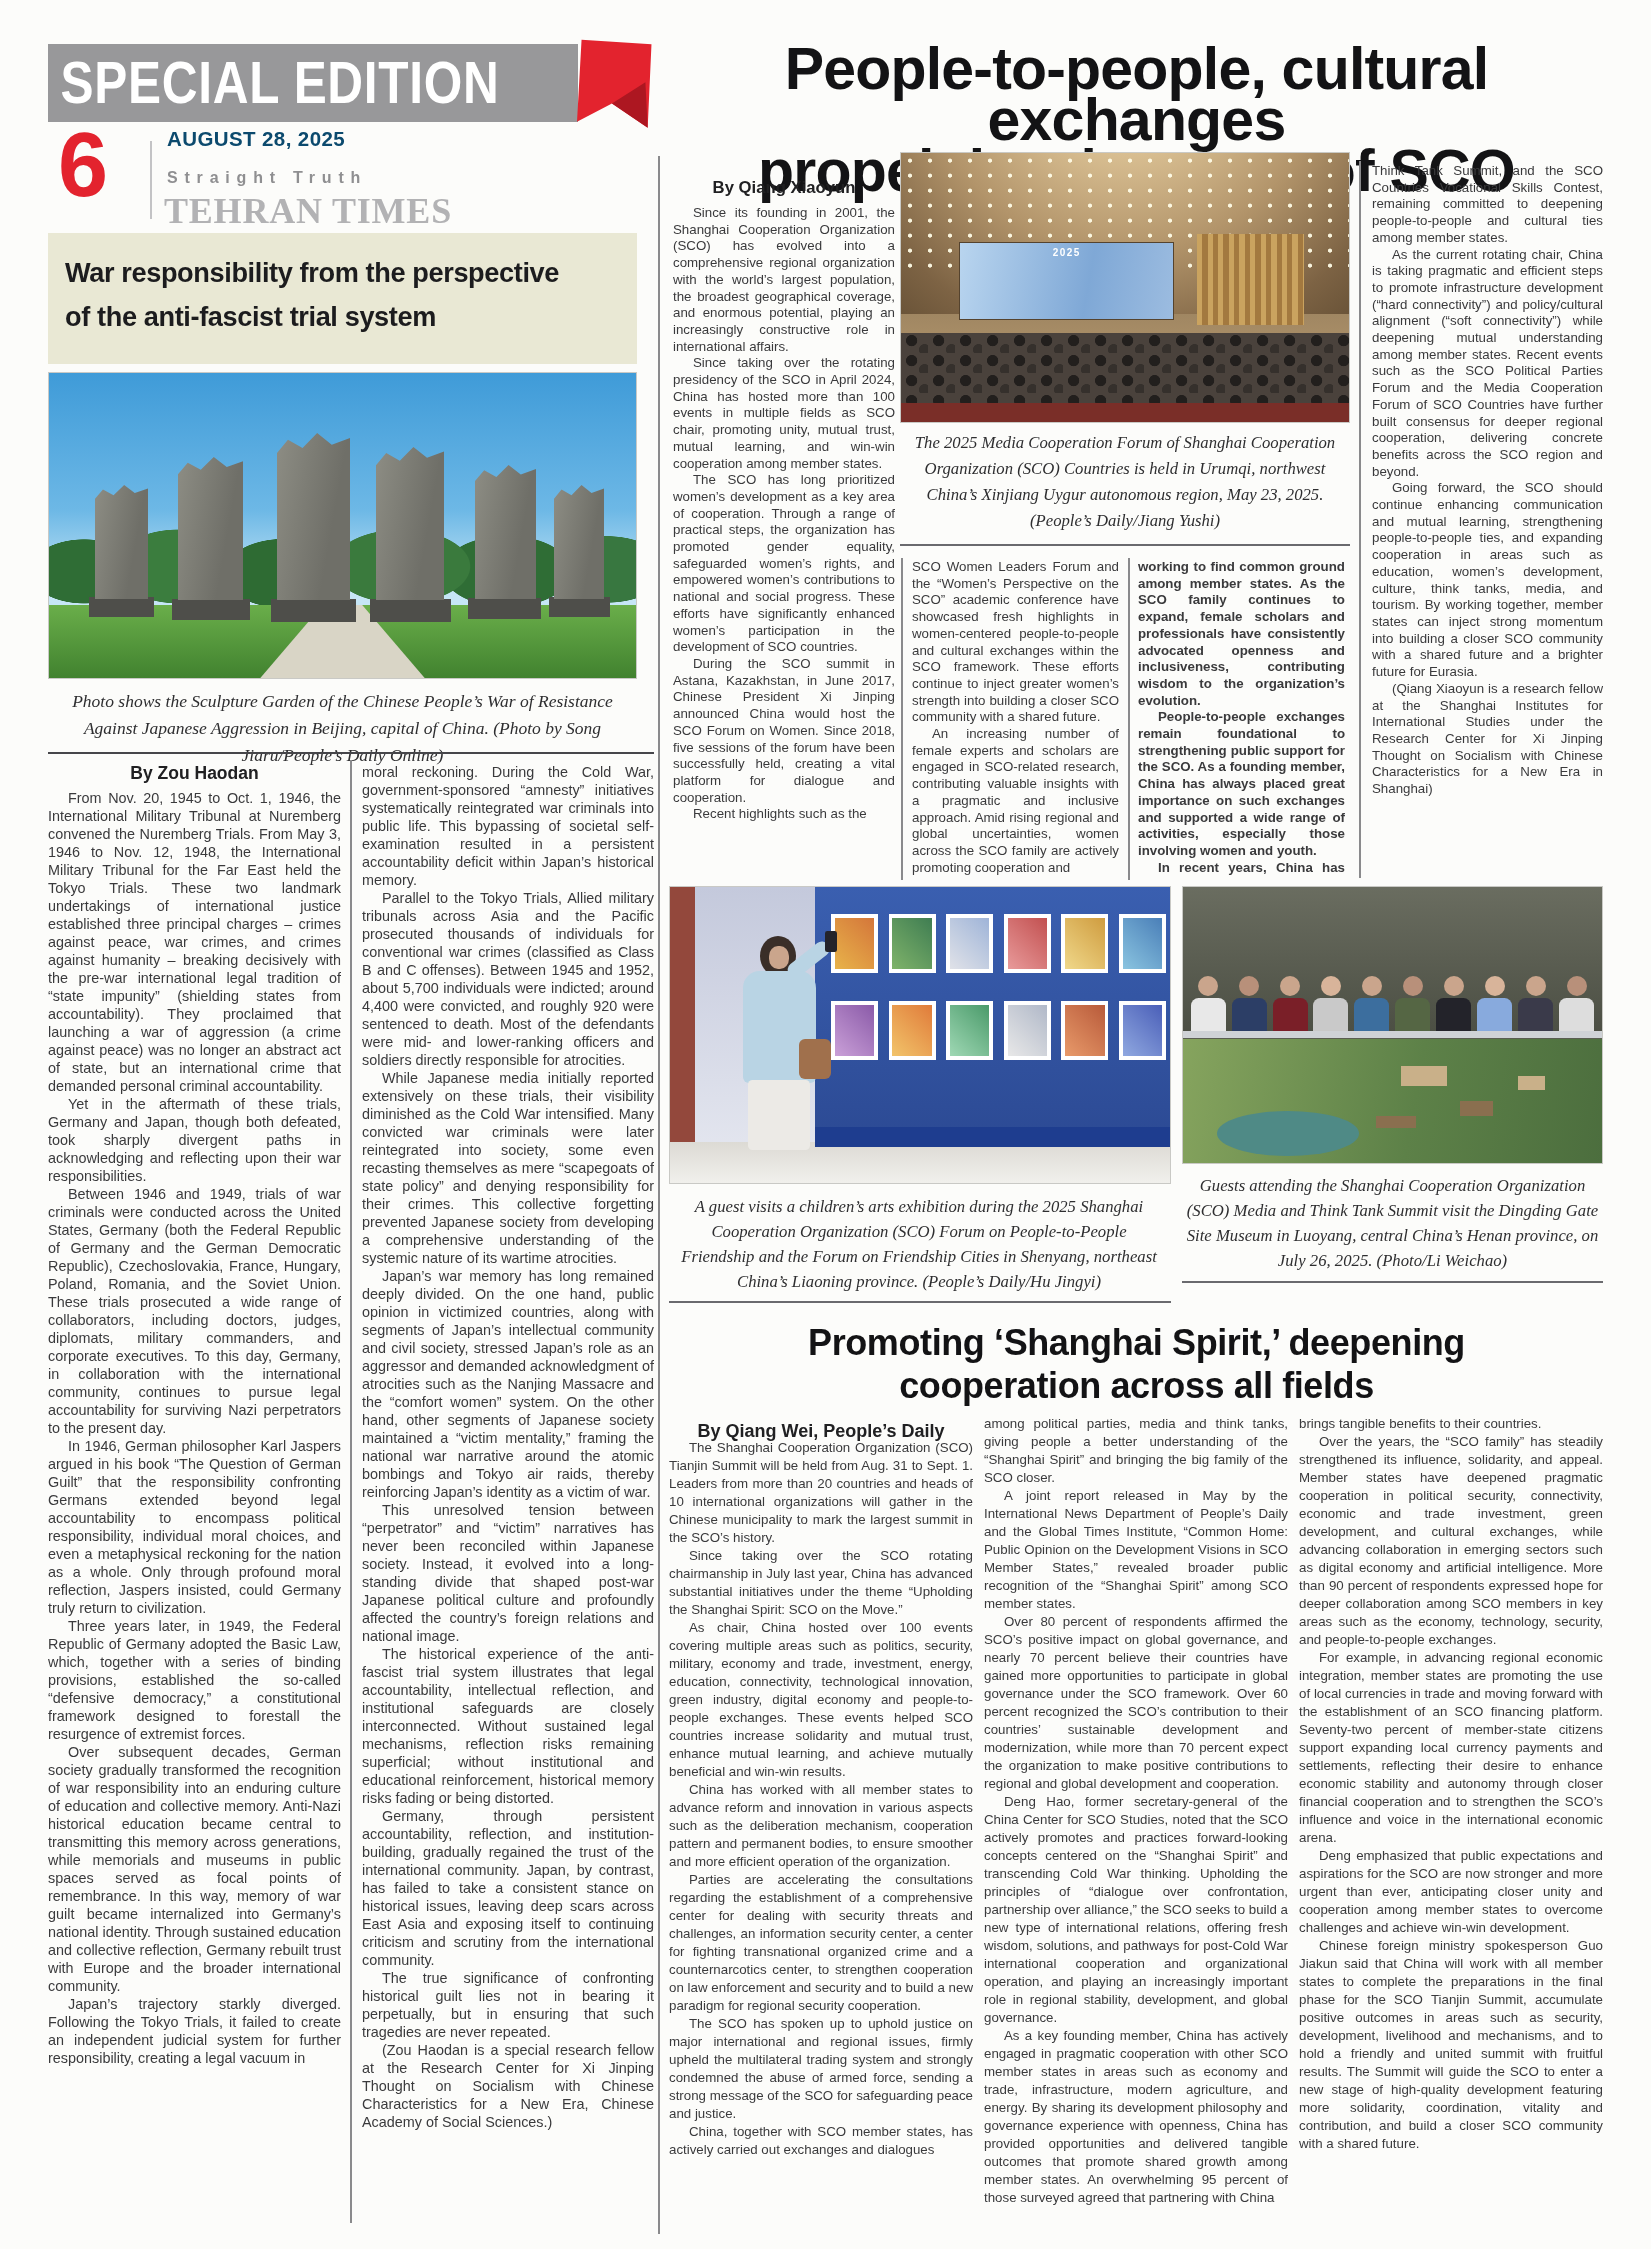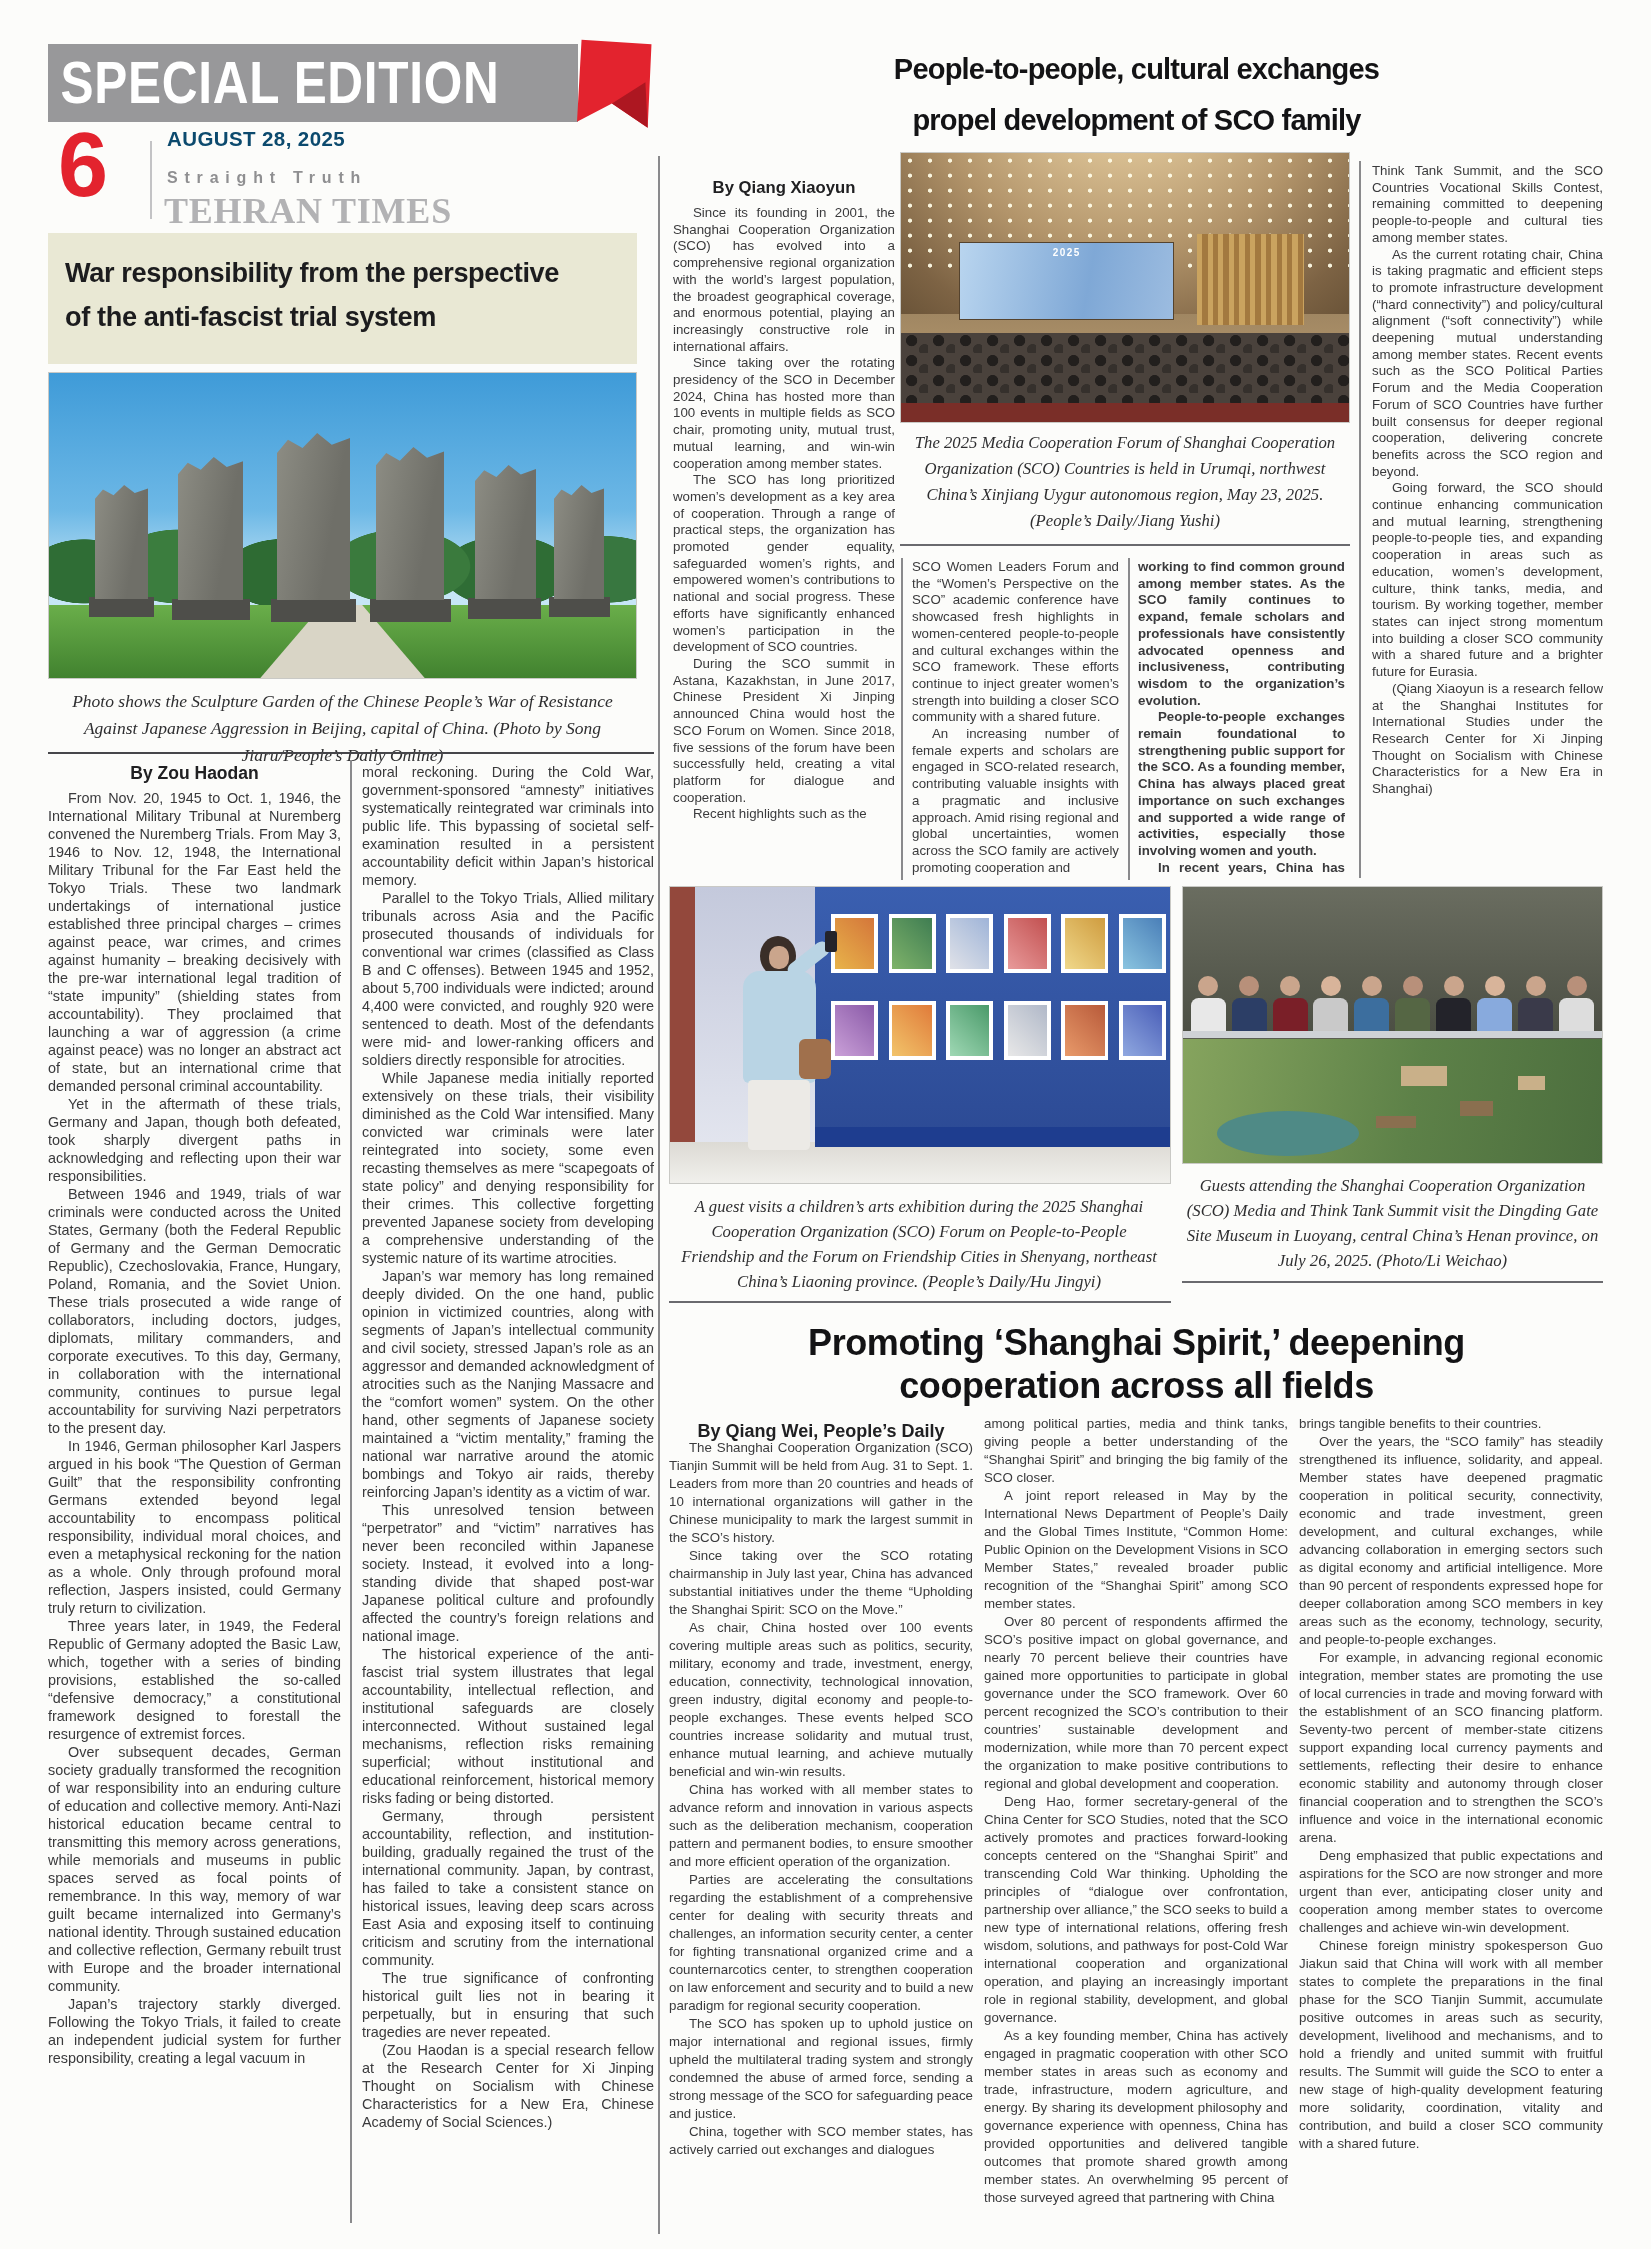--- a/index.html
+++ b/index.html
@@ -33,21 +33,21 @@
   .caption{font-family:"Liberation Serif",serif;font-style:italic;color:#2e2e30;text-align:center;}
   .byline{font-weight:700;color:#202022;text-align:center;}
   .coltext p{margin:0;text-indent:20px;text-align:justify;}
   .noindent-first p:first-child{text-indent:0;}
   .col-war{font-size:14.4px;line-height:18px;overflow:hidden;}
   .col-sco{font-size:13.3px;line-height:16.7px;overflow:hidden;}
   .col-spirit{font-size:13.3px;line-height:18px;overflow:hidden;}
 
   
   .sco-headline{left:669px;top:44px;width:935px;text-align:center;font-weight:700;color:#131315;}
-  .sco-headline div{font-size:29px;line-height:51px;letter-spacing:-0.8px;}
+  .sco-headline div{font-size:59px;line-height:51px;letter-spacing:-0.8px;}
   .spirit-headline{left:669px;top:1321px;width:935px;text-align:center;font-weight:700;color:#131315;}
   .spirit-headline div{font-size:36px;line-height:43px;letter-spacing:-0.4px;}
 
   
   .pa{background:linear-gradient(#3f9bd8 0%,#6db8e6 45%,#a8d7f0 62%,#c6e6f6 66%);}
   .pa-trees{position:absolute;left:0;right:0;bottom:67px;height:99px;
      background:
       radial-gradient(ellipse 91px 53px at 6% 60%, #2f6d35 0 60%, transparent 61%),
       radial-gradient(ellipse 106px 61px at 22% 55%, #3b7d3e 0 60%, transparent 61%),
       radial-gradient(ellipse 99px 57px at 40% 62%, #2e6b33 0 60%, transparent 61%),
@@ -182,21 +182,21 @@
       <p>(Zou Haodan is a special research fellow at the Research Center for Xi Jinping Thought on Socialism with Chinese Characteristics for a New Era, Chinese Academy of Social Sciences.)</p>
     </div>
 
   <div class="abs sco-headline">
     <div>People-to-people, cultural exchanges</div>
     <div>propel development of SCO family</div>
   </div>
   <div class="abs byline" style="left:673px;top:178px;width:222px;font-size:16.7px;">By Qiang Xiaoyun</div>
   <div class="abs coltext col-sco" style="left:673px;top:205px;width:222px;height:673px;">
       <p>Since its founding in 2001, the Shanghai Cooperation Organization (SCO) has evolved into a comprehensive regional organization with the world’s largest population, the broadest geographical coverage, and enormous potential, playing an increasingly constructive role in international affairs.</p>
-      <p>Since taking over the rotating presidency of the SCO in December 2024, China has hosted more than 100 events in multiple fields as SCO chair, promoting unity, mutual trust, mutual learning, and win-win cooperation among member states.</p>
+      <p>Since taking over the rotating presidency of the SCO in April 2024, China has hosted more than 100 events in multiple fields as SCO chair, promoting unity, mutual trust, mutual learning, and win-win cooperation among member states.</p>
       <p>The SCO has long prioritized women’s development as a key area of cooperation. Through a range of practical steps, the organization has promoted gender equality, safeguarded women’s rights, and empowered women’s contributions to national and social progress. These efforts have significantly enhanced women’s participation in the development of SCO countries.</p>
       <p>During the SCO summit in Astana, Kazakhstan, in June 2017, Chinese President Xi Jinping announced China would host the SCO Forum on Women. Since 2018, five sessions of the forum have been successfully held, creating a vital platform for dialogue and cooperation.</p>
       <p>Recent highlights such as the</p>
     </div>
 
   <div class="abs photo pb" style="left:900px;top:152px;width:450px;height:271px;">
     <div class="pb-ceiling"></div>
     <div class="pb-lights"></div>
     <div class="pb-screen">
       <span class="screen-label">2025</span>

